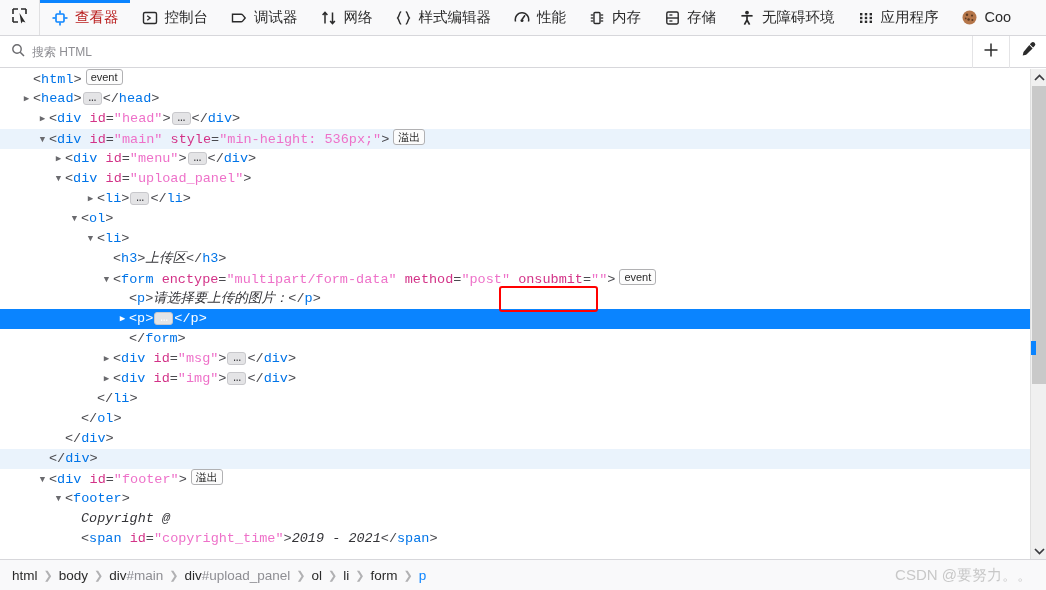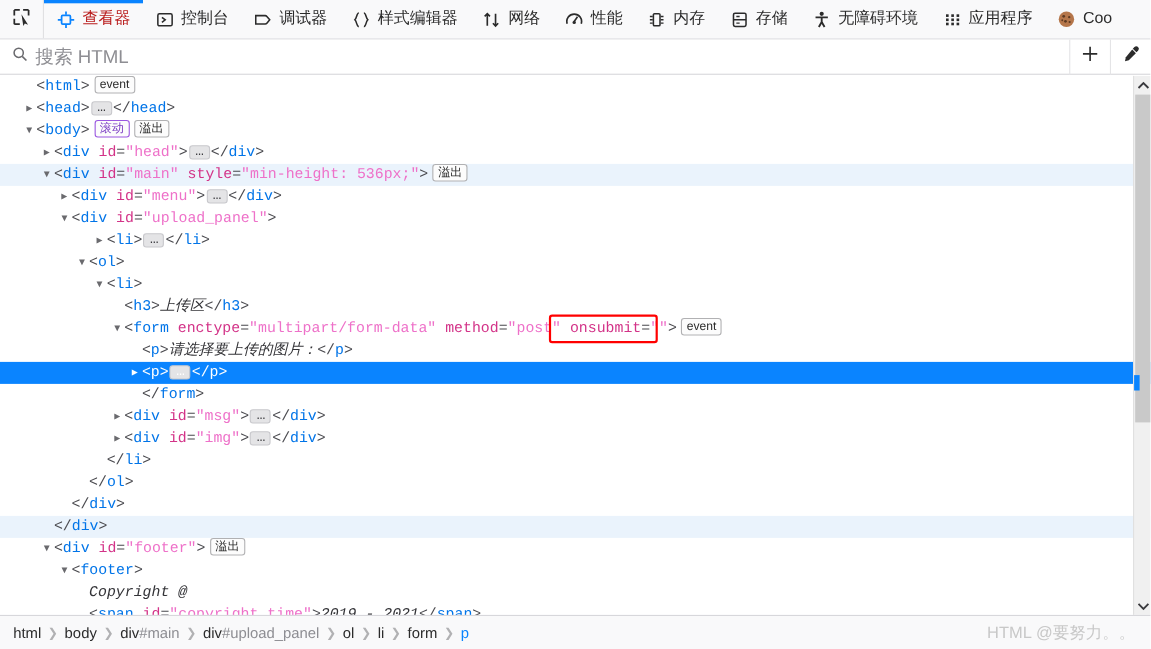--- a/index.html
+++ b/index.html
@@ -61,21 +61,21 @@
   #search-wrap {
     flex: 1 1 auto;
     display: flex; align-items: center;
     gap: 7px;
     padding-left: 11px;
     height: 100%;
   }
   #search-input {
     border: none; outline: none;
     font-family: "Liberation Sans", sans-serif;
-    font-size: 17px;
+    font-size: 12px;
     color: #0f172a;
     background: transparent;
     width: 300px;
     height: 100%;
     padding: 0;
   }
   #search-input::placeholder { color: #8e8e93; }
   .tool-btn {
     width: 37px; height: 32px;
     display: flex; align-items: center; justify-content: center;
@@ -255,35 +255,35 @@
       <div class="tab">
         <span class="ico">
           <svg width="16" height="16" viewBox="0 0 16 16">
             <path d="M1.5 4.2 h8.6 a2 2 0 0 1 1.5 .7 l2.6 3.1 -2.6 3.1 a2 2 0 0 1 -1.5 .7 h-8.6 z" stroke="#2b2b2b" stroke-width="1.4" fill="none"></path>
           </svg>
         </span>
         <span class="tab-label">调试器</span>
       </div>
       <div class="tab">
         <span class="ico">
+          <svg width="16" height="16" viewBox="0 0 16 16">
+            <path d="M4 13.5 V2.5 M1.6 4.9 L4 2.4 L6.4 4.9" stroke="#2b2b2b" stroke-width="1.5" fill="none"></path>
+            <path d="M11.5 2.5 V13.5 M9.1 11.1 L11.5 13.6 L13.9 11.1" stroke="#2b2b2b" stroke-width="1.5" fill="none"></path>
+          </svg>
+        </span>
+        <span class="tab-label">网络</span>
+      </div>
+      <div class="tab">
+        <span class="ico">
           <svg width="17" height="16" viewBox="0 0 17 16">
             <path d="M6.2 1.8 C4.2 1.8 4.6 6 2.6 8 C4.6 10 4.2 14.2 6.2 14.2" stroke="#2b2b2b" stroke-width="1.4" fill="none"></path>
             <path d="M10.8 1.8 C12.8 1.8 12.4 6 14.4 8 C12.4 10 12.8 14.2 10.8 14.2" stroke="#2b2b2b" stroke-width="1.4" fill="none"></path>
           </svg>
         </span>
         <span class="tab-label">样式编辑器</span>
-      </div>
-      <div class="tab">
-        <span class="ico">
-          <svg width="16" height="16" viewBox="0 0 16 16">
-            <path d="M4 13.5 V2.5 M1.6 4.9 L4 2.4 L6.4 4.9" stroke="#2b2b2b" stroke-width="1.5" fill="none"></path>
-            <path d="M11.5 2.5 V13.5 M9.1 11.1 L11.5 13.6 L13.9 11.1" stroke="#2b2b2b" stroke-width="1.5" fill="none"></path>
-          </svg>
-        </span>
-        <span class="tab-label">网络</span>
       </div>
       <div class="tab">
         <span class="ico">
           <svg width="16" height="16" viewBox="0 0 16 16">
             <path d="M1.6 11.5 A6.7 6.7 0 1 1 14.4 11.5" stroke="#2b2b2b" stroke-width="1.5" fill="none"></path>
             <line x1="8" y1="9.5" x2="11" y2="5.3" stroke="#2b2b2b" stroke-width="1.5"></line>
             <circle cx="8" cy="10.4" r="1.5" fill="#2b2b2b"></circle>
           </svg>
         </span>
         <span class="tab-label">性能</span>
@@ -384,21 +384,20 @@
         <path d="M9.3 4.1 l3.3 3.3 -6.4 6.4 -3.5 .8 .8-3.5z" fill="#2b2b2b"></path>
       </svg>
     </span>
   </div>
 </div>
 
 <div id="markup">
   <div id="rows-host">
       <div class="row" style="padding-left: 20px;"><span class="twisty spacer">·</span><span class="punct">&lt;</span><span class="tag">html</span><span class="punct">&gt;</span><span class="badge">event</span></div>
       <div class="row" style="padding-left: 20px;"><span class="twisty">▶</span><span class="punct">&lt;</span><span class="tag">head</span><span class="punct">&gt;</span><span class="ellipsis">…</span><span class="punct">&lt;/</span><span class="tag">head</span><span class="punct">&gt;</span></div>
-      <div class="row" style="padding-left: 20px;"><span class="twisty">▼</span><span class="punct">&lt;</span><span class="tag">body</span><span class="punct">&gt;</span><span class="badge scroll">滚动</span><span class="badge">溢出</span></div>
       <div class="row" style="padding-left: 36px;"><span class="twisty">▶</span><span class="punct">&lt;</span><span class="tag">div</span><span class="" style="white-space: pre;"> </span><span class="attn">id</span><span class="punct">=</span><span class="attv">"head"</span><span class="punct">&gt;</span><span class="ellipsis">…</span><span class="punct">&lt;/</span><span class="tag">div</span><span class="punct">&gt;</span></div>
       <div class="row hovered" style="padding-left: 36px;"><span class="twisty">▼</span><span class="punct">&lt;</span><span class="tag">div</span><span class="" style="white-space: pre;"> </span><span class="attn">id</span><span class="punct">=</span><span class="attv">"main"</span><span class="" style="white-space: pre;"> </span><span class="attn">style</span><span class="punct">=</span><span class="attv">"min-height: 536px;"</span><span class="punct">&gt;</span><span class="badge">溢出</span></div>
       <div class="row" style="padding-left: 52px;"><span class="twisty">▶</span><span class="punct">&lt;</span><span class="tag">div</span><span class="" style="white-space: pre;"> </span><span class="attn">id</span><span class="punct">=</span><span class="attv">"menu"</span><span class="punct">&gt;</span><span class="ellipsis">…</span><span class="punct">&lt;/</span><span class="tag">div</span><span class="punct">&gt;</span></div>
       <div class="row" style="padding-left: 52px;"><span class="twisty">▼</span><span class="punct">&lt;</span><span class="tag">div</span><span class="" style="white-space: pre;"> </span><span class="attn">id</span><span class="punct">=</span><span class="attv">"upload_panel"</span><span class="punct">&gt;</span></div>
       <div class="row" style="padding-left: 84px;"><span class="twisty">▶</span><span class="punct">&lt;</span><span class="tag">li</span><span class="punct">&gt;</span><span class="ellipsis">…</span><span class="punct">&lt;/</span><span class="tag">li</span><span class="punct">&gt;</span></div>
       <div class="row" style="padding-left: 68px;"><span class="twisty">▼</span><span class="punct">&lt;</span><span class="tag">ol</span><span class="punct">&gt;</span></div>
       <div class="row" style="padding-left: 84px;"><span class="twisty">▼</span><span class="punct">&lt;</span><span class="tag">li</span><span class="punct">&gt;</span></div>
       <div class="row" style="padding-left: 100px;"><span class="twisty spacer">·</span><span class="punct">&lt;</span><span class="tag">h3</span><span class="punct">&gt;</span><span class="txt">上传区</span><span class="punct">&lt;/</span><span class="tag">h3</span><span class="punct">&gt;</span></div>
       <div class="row" style="padding-left: 100px;"><span class="twisty">▼</span><span class="punct">&lt;</span><span class="tag">form</span><span class="" style="white-space: pre;"> </span><span class="attn">enctype</span><span class="punct">=</span><span class="attv">"multipart/form-data"</span><span class="" style="white-space: pre;"> </span><span class="attn">method</span><span class="punct">=</span><span class="attv">"post"</span><span class="" style="white-space: pre;"> </span><span class="attn">onsubmit</span><span class="punct">=</span><span class="attv">""</span><span class="punct">&gt;</span><span class="badge">event</span></div>
       <div class="row" style="padding-left: 116px;"><span class="twisty spacer">·</span><span class="punct">&lt;</span><span class="tag">p</span><span class="punct">&gt;</span><span class="txt">请选择要上传的图片：</span><span class="punct">&lt;/</span><span class="tag">p</span><span class="punct">&gt;</span></div>
@@ -466,13 +465,13 @@
       <span class="crumb">
         <span>form</span>
       </span>
       <span class="crumb-sep">❯</span>
       <span class="crumb selected">
         <span>p</span>
       </span>
     </div>
 </div>
 
-<div id="watermark">HTML @要努力。。</div>
+<div id="watermark">CSDN @要努力。。</div>
 
 </body></html>

